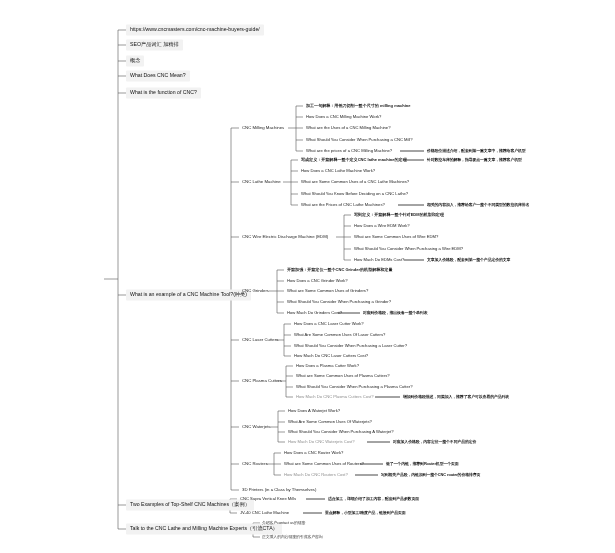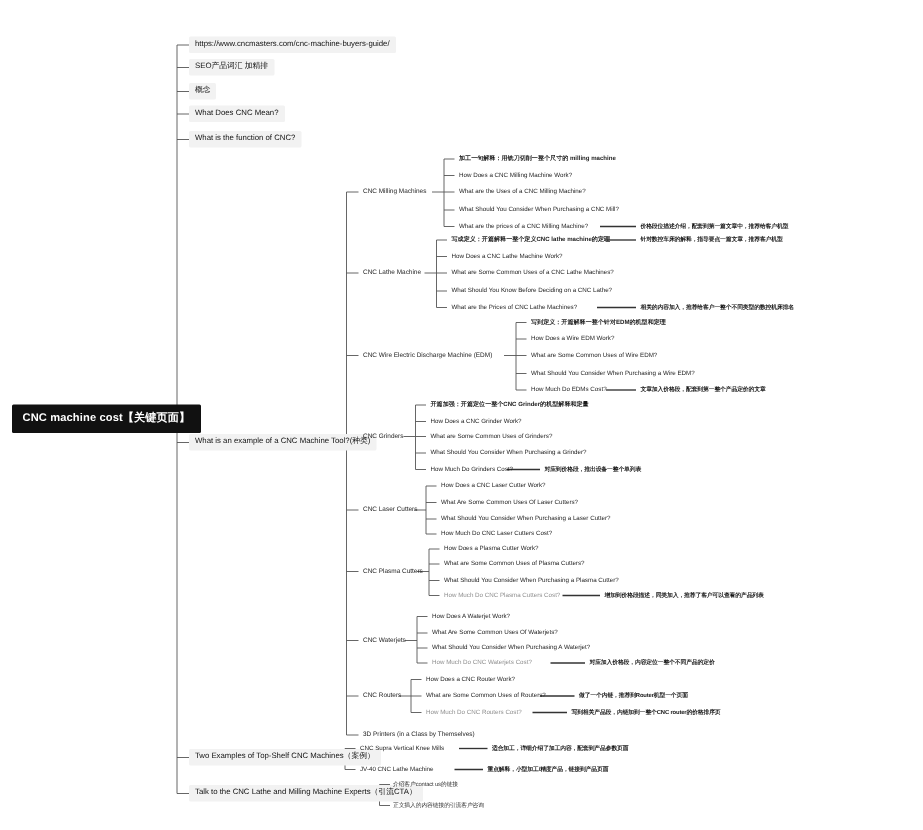--- a/index.html
+++ b/index.html
@@ -204,21 +204,20 @@
     <path class="edge" d="M230,513 L237,513"></path>
     <path class="edge dash" d="M306,499 L325,499"></path>
     <path class="edge dash" d="M303,513 L322,513"></path>
 
     <path class="edge" d="M245,529 L253,529"></path>
     <path class="edge" d="M253,523 L253,537"></path>
     <path class="edge" d="M253,523 L260,523"></path>
     <path class="edge" d="M253,537 L260,537"></path>
   </svg>
 
-  <div class="node root" style="left:8px; top:279px;">CNC machine cost【关键页面】</div>
 
   <div class="node lvl1" style="left:126px; top:30px;">https://www.cncmasters.com/cnc-machine-buyers-guide/</div>
   <div class="node lvl1" style="left:126px; top:45px;">SEO产品词汇  加精排</div>
   <div class="node lvl1" style="left:126px; top:61px;">概念</div>
   <div class="node lvl1" style="left:126px; top:76px;">What Does CNC Mean?</div>
   <div class="node lvl1" style="left:126px; top:93px;">What is the function of CNC?</div>
   <div class="node lvl1" style="left:126px; top:295px;">What is an example of a CNC Machine Tool?(种类)</div>
   <div class="node lvl1" style="left:126px; top:505px;">Two Examples of Top-Shelf CNC Machines（案例）</div>
   <div class="node lvl1" style="left:126px; top:529px;">Talk to the CNC Lathe and Milling Machine Experts（引流CTA）</div>
 

